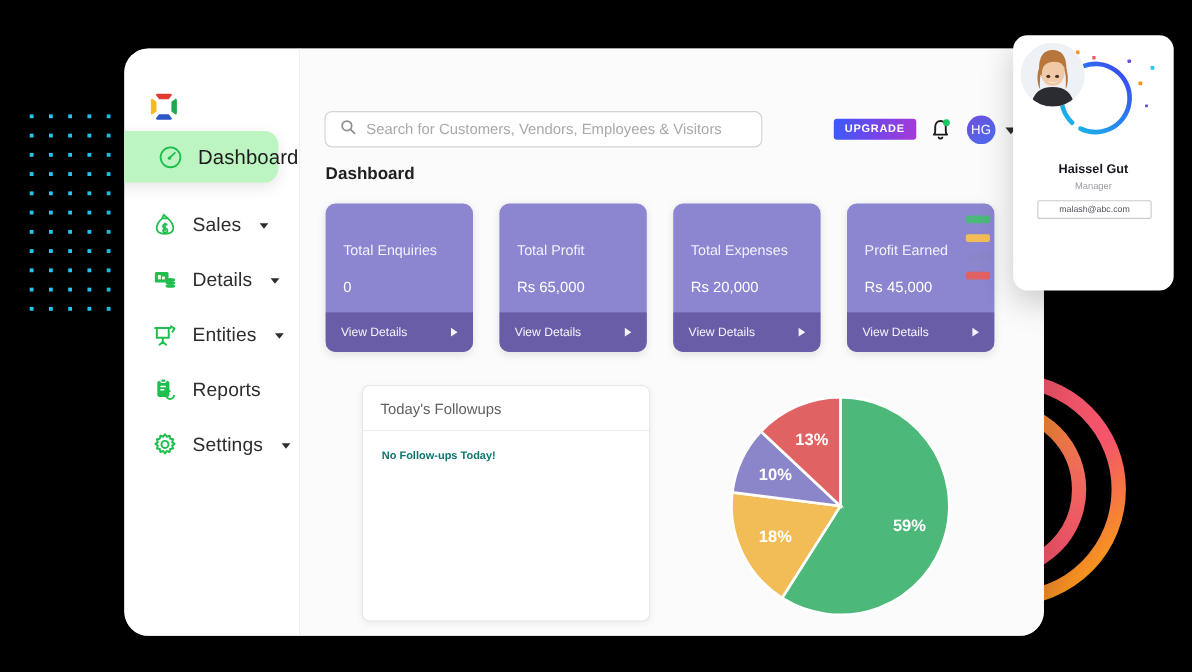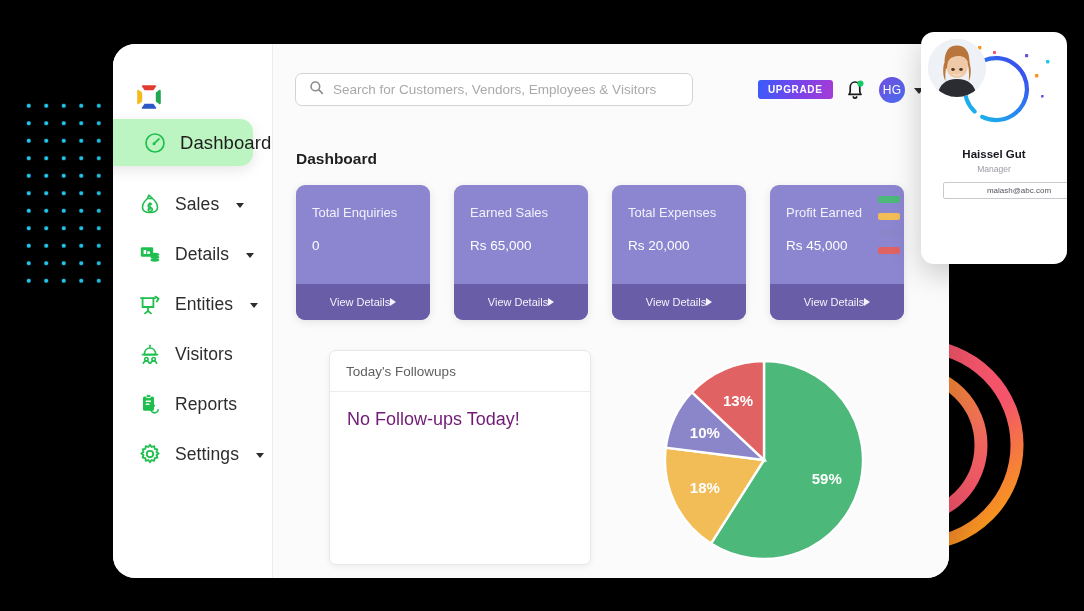--- a/index.html
+++ b/index.html
@@ -56,21 +56,21 @@
     display:flex;align-items:center;
   }
   #nav-dashboard .nv-ico{margin-left:86px;}
   #nav-dashboard .nv-lbl{font-size:18.5px;color:#1d1d1d;}
   #nav-rest{padding-top:43px;margin-left:16px;}
 
   
   #main{flex:1;background:#fbfbfb;position:relative;overflow:hidden;}
 
   
-  #topbar{height:79px;position:relative;}
+  #topbar{height:79px;position:relative;margin-top:28px;}
   #search-box{
     position:absolute;left:22px;top:29px;width:398px;height:33px;
     border:1px solid #d3d3d3;border-radius:7px;background:#fff;
     display:flex;align-items:center;gap:9px;padding:0 13px;box-sizing:border-box;
   }
   #search-input{
     border:0;outline:0;flex:1;font-family:"Liberation Sans",sans-serif;
     font-size:13.5px;color:#a4a4a4;background:transparent;padding:0;
   }
   #search-input::placeholder{color:#a9a9a9;}
@@ -101,43 +101,43 @@
   }
 
   
   #stat-cards{position:absolute;left:23px;top:141px;display:flex;gap:24px;}
   .stat-card{
     width:134px;height:135px;border-radius:9px;overflow:hidden;
     background:#8c85d0;display:flex;flex-direction:column;
     box-shadow:0 2px 8px rgba(0,0,0,.10);
   }
   .stat-body{flex:1;padding:20px 16px 0 16px;}
-  .stat-title{font-size:13px;color:#f2f1fb;margin-bottom:18px;}
+  .stat-title{font-size:13px;color:#f2f1fb;margin-bottom:18px;margin-top:15px;}
   .stat-value{font-size:13.5px;color:#ffffff;}
   .stat-footer{
     height:36px;background:#685da6;display:flex;align-items:center;
-    justify-content:center;padding:0 14px;cursor:pointer;
+    justify-content:space-between;padding:0 14px;cursor:pointer;
   }
   .stat-footer span{font-size:11px;color:#f4f3fb;}
   .stat-arrow{
     width:0;height:0;border-top:4.5px solid transparent;border-bottom:4.5px solid transparent;
     border-left:6.5px solid #f4f3fb;
   }
 
   
   #followups-panel{
     position:absolute;left:25px;top:306px;width:260px;height:213px;
     background:#fff;border:1px solid #e7e7e7;border-radius:7px;
     box-shadow:0 2px 7px rgba(0,0,0,.055);overflow:hidden;margin-left:31px;
   }
   #followups-header{
     height:41px;border-bottom:1px solid #ededed;display:flex;align-items:center;
     padding:0 16px;font-size:13.5px;color:#5f5f5f;box-sizing:border-box;
   }
-  #followups-empty{padding:17px 17px 0 17px;font-size:18px;font-weight:normal;color:#701a75;}
+  #followups-empty{padding:17px 17px 0 17px;font-size:10px;font-weight:bold;color:#0f766e;}
 
   
   #pie-chart{position:absolute;left:392px;top:317px;width:198px;height:198px;}
   #pie-chart svg{display:block;overflow:visible;}
   .slice-label{
     font-family:"Liberation Sans",sans-serif;font-size:15px;font-weight:bold;
     fill:#ffffff;text-anchor:middle;dominant-baseline:central;
   }
   #pie-legend{position:absolute;left:605px;top:152px;}
   .legend-row{width:22px;height:7px;border-radius:2px;margin-bottom:10px;}
@@ -163,21 +163,21 @@
     font-size:11.5px;font-weight:bold;color:#17171f;
   }
   #profile-role{
     position:absolute;left:0;right:0;top:132px;text-align:center;
     font-size:8.5px;color:#9b9ba6;
   }
   #profile-email{
     position:absolute;left:22px;top:150px;width:102px;height:15px;
     border:1px solid #c9c9cf;border-radius:2px;
     display:flex;align-items:center;justify-content:center;
-    font-size:8px;color:#55555e;padding-left:24px;
+    font-size:8px;color:#55555e;
   }
 </style>
 </head>
 <body>
 
 <div id="dot-grid"></div>
 
 <div id="arc-wrap">
   <svg width="204" height="230" viewBox="0 0 204 230">
     <defs>
@@ -260,34 +260,20 @@
               <path d="M4.6 6.2 V15 H15.4 V6.2"></path>
               <path d="M10 15 V19"></path>
               <path d="M10 19 L7 21.4 M10 19 L13 21.4"></path>
               <path d="M17.4 4.6 L20.6 6.8 L18.8 9.6" stroke-linejoin="round"></path>
             </svg>
           </span>
           <span class="nv-lbl">Entities</span>
           <i class="caret"></i>
         </div>
 
-        <div class="nav-item">
-          <span class="nv-ico">
-            <svg width="24" height="24" viewBox="0 0 24 24" fill="none" stroke="#1fbf4f" stroke-width="1.6" stroke-linecap="round">
-              <path d="M12 3.4 V5"></path>
-              <path d="M6.4 12.6 C6.4 8.6 8.8 6 12 6 C15.2 6 17.6 8.6 17.6 12.6 Z" stroke-linejoin="round"></path>
-              <path d="M4.4 12.6 H19.6"></path>
-              <circle cx="8.4" cy="17.2" r="1.7"></circle>
-              <circle cx="15.6" cy="17.2" r="1.7"></circle>
-              <path d="M5.4 21.2 C5.9 19.6 7 19 8.4 19 C9.8 19 10.9 19.6 11.4 21.2"></path>
-              <path d="M12.6 21.2 C13.1 19.6 14.2 19 15.6 19 C17 19 18.1 19.6 18.6 21.2"></path>
-            </svg>
-          </span>
-          <span class="nv-lbl">Visitors</span>
-        </div>
 
         <div class="nav-item">
           <span class="nv-ico">
             <svg width="24" height="24" viewBox="0 0 24 24">
               <rect x="5" y="4.4" width="11" height="14.4" rx="1.6" fill="#1fbf4f"></rect>
               <rect x="8.2" y="2.6" width="4.6" height="3" rx="1" fill="#1fbf4f" stroke="#ffffff" stroke-width="1"></rect>
               <rect x="7.6" y="8.6" width="5.4" height="1.5" rx=".7" fill="#ffffff"></rect>
               <rect x="7.6" y="11.6" width="4" height="1.5" rx=".7" fill="#ffffff"></rect>
               <circle cx="16.6" cy="17.2" r="3.6" fill="none" stroke="#1fbf4f" stroke-width="1.7" stroke-dasharray="17 6"></circle>
             </svg>
@@ -348,21 +334,21 @@
           <div class="stat-value">0</div>
         </div>
         <div class="stat-footer">
           <span>View Details</span>
           <i class="stat-arrow"></i>
         </div>
       </div>
 
       <div class="stat-card">
         <div class="stat-body">
-          <div class="stat-title">Earned Sales</div>
+          <div class="stat-title">Total Profit</div>
           <div class="stat-value">Rs 65,000</div>
         </div>
         <div class="stat-footer">
           <span>View Details</span>
           <i class="stat-arrow"></i>
         </div>
       </div>
 
       <div class="stat-card">
         <div class="stat-body">

